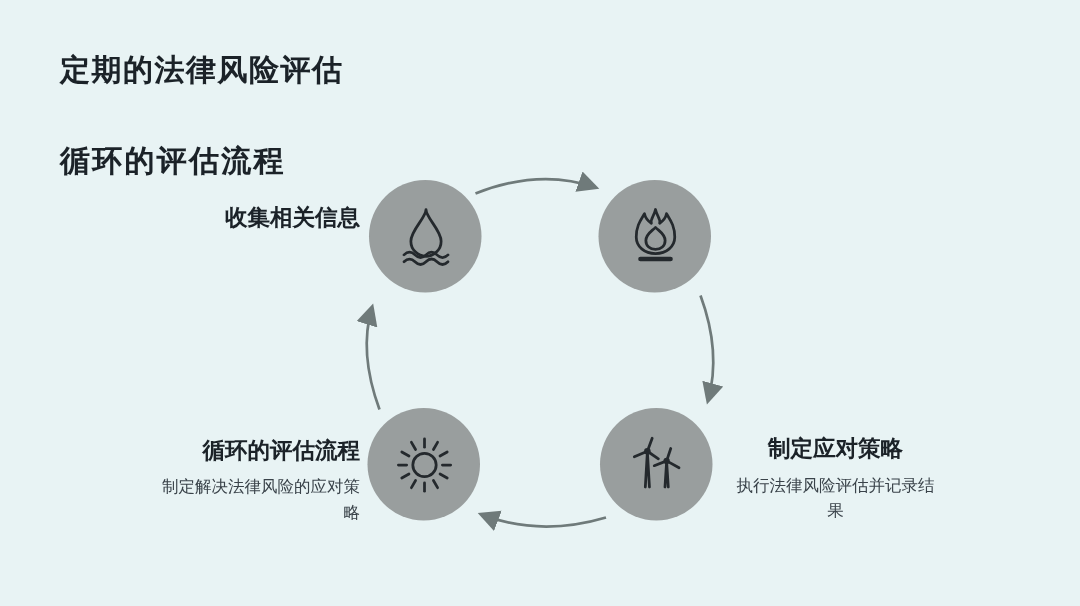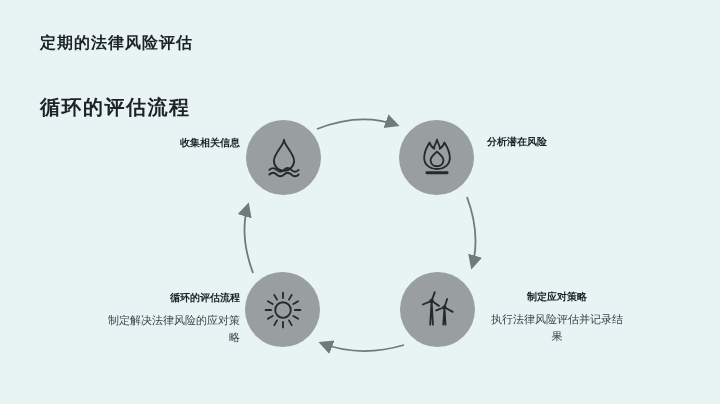--- a/index.html
+++ b/index.html
@@ -3,21 +3,21 @@
 <meta charset="utf-8">
 <style>
   html,body { margin:0; padding:0; }
   .slide {
     position:relative; width:720px; height:404px; overflow:hidden;
     background: var(--background, #e8f3f4);
     font-family: "Liberation Sans", "DejaVu Sans", sans-serif;
   }
   .main-title {
     position:absolute; left:40px; top:33px; margin:0;
-    font-size:16px; font-weight:700; letter-spacing:1px;
+    font-size:20px; font-weight:700; letter-spacing:1px;
     color: var(--heading-text, #1b2228);
   }
   .subtitle {
     position:absolute; left:40px; top:94px; margin:0;
     font-size:20px; font-weight:700; letter-spacing:1.5px;
     color: var(--heading-text, #1b2228);
   }
   .arrows {
     position:absolute; left:0; top:0; width:720px; height:404px;
     pointer-events:none;
@@ -36,21 +36,21 @@
     width:44px; height:44px; fill:none;
     stroke: var(--icon-stroke, #24292d);
     stroke-width:2; stroke-linecap:round; stroke-linejoin:round;
   }
   .node-text { position:absolute; width:134px; }
   .text-tl { right:480px; top:136px; text-align:right; }
   .text-tr { left:487px; top:135px; text-align:left; }
   .text-br { left:490px; top:290px; text-align:center; }
   .text-bl { right:480px; top:291px; text-align:right; }
   .node-title {
-    font-size:10px; font-weight:700; margin-bottom:7px;
+    font-size:15px; font-weight:700; margin-bottom:7px;
     color: var(--heading-text, #1b2228);
   }
   .node-desc {
     font-size:11px; line-height:1.55;
     color: var(--body-text, #3a434a);
   }
 </style>
 </head>
 <body>
 
@@ -118,21 +118,20 @@
       <path d="M30.5 12.7 L33.5 7.5"></path>
       <path d="M35.3 17.5 L40.5 14.5"></path>
     </svg>
   </div>
 
   <div class="node-text text-tl">
     <div class="node-title">收集相关信息</div>
   </div>
 
   <div class="node-text text-tr">
-    <div class="node-title">分析潜在风险</div>
   </div>
 
   <div class="node-text text-br">
     <div class="node-title">制定应对策略</div>
     <div class="node-desc">执行法律风险评估并记录结果</div>
   </div>
 
   <div class="node-text text-bl">
     <div class="node-title">循环的评估流程</div>
     <div class="node-desc">制定解决法律风险的应对策略</div>

